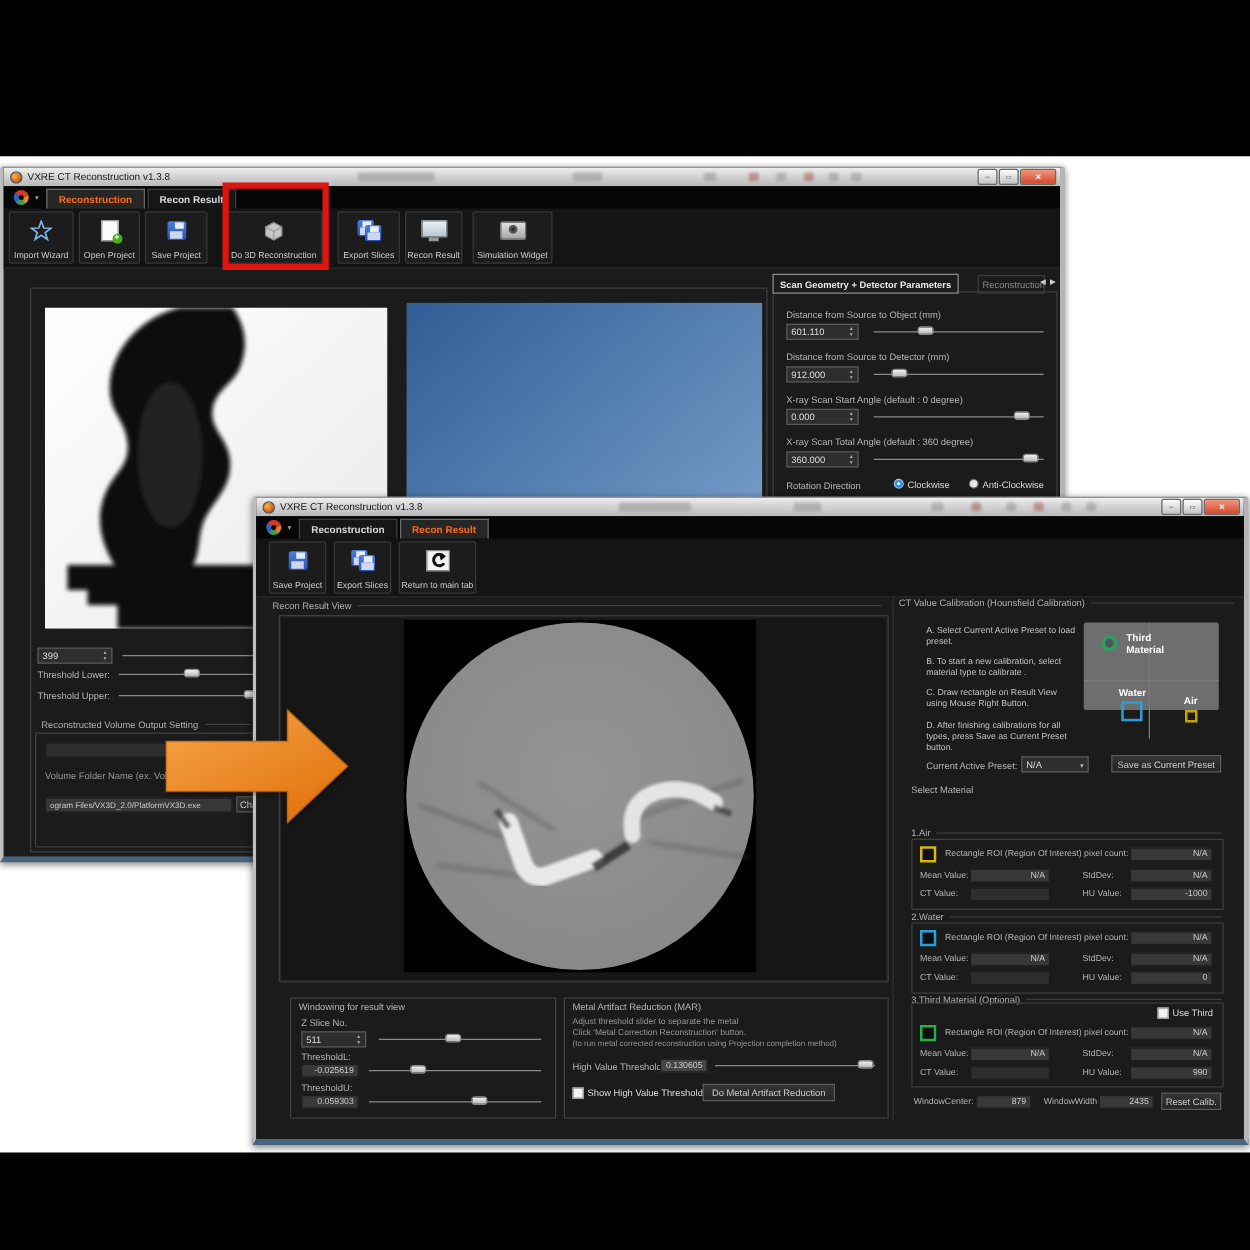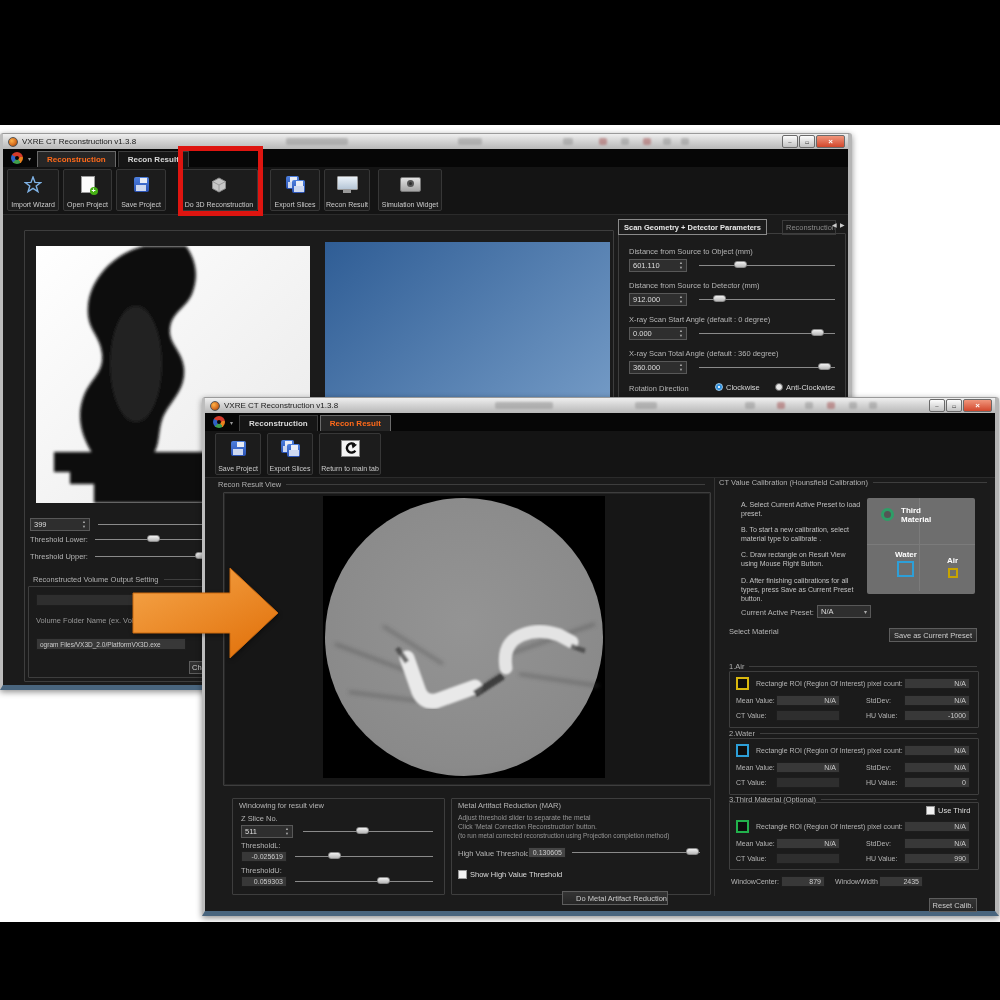--- a/index.html
+++ b/index.html
@@ -69,21 +69,21 @@
   .spin{position:absolute;background:#2e2e2e;border:1px solid #585858;color:#dddddd;font-size:7.5px;
        display:flex;align-items:center;justify-content:space-between;padding:0 3px;box-sizing:border-box;height:13px;}
   .spin .ar{display:flex;flex-direction:column;font-size:4px;color:#aaa;line-height:1.15;}
   .spin .ar::before{content:"\25B2";}
   .spin .ar::after{content:"\25BC";}
   .sl{position:absolute;height:10px;}
   .sl i{position:absolute;left:0;right:0;top:5px;height:1px;background:#8a8a8a;}
   .sl b{position:absolute;top:1px;width:13px;height:7px;margin-left:-6px;border-radius:3px;
        background:linear-gradient(#f0f0f0,#b9b9b9);border:1px solid #8a8a8a;box-sizing:border-box;}
   .btn{position:absolute;background:linear-gradient(#343434,#262626);border:1px solid #5d5d5d;color:#cccccc;
-       font-size:7.5px;display:flex;align-items:center;justify-content:center;white-space:nowrap;box-sizing:border-box;margin-top:24px;}
+       font-size:7.5px;display:flex;align-items:center;justify-content:center;white-space:nowrap;box-sizing:border-box;}
   .radio{width:8px;height:8px;border-radius:50%;background:#e8e8e8;border:1px solid #666;display:inline-block;
        vertical-align:-1px;margin-right:3px;box-sizing:border-box;}
   .radio.sel{background:radial-gradient(circle,#dff0ff 0 1px,#2f8fdd 1.5px);border-color:#9cc8e8;}
   .check{width:9px;height:9px;background:#f2f2f2;border:1px solid #999;display:inline-block;vertical-align:-2px;margin-right:3px;box-sizing:border-box;}
   .dd{position:absolute;background:#2e2e2e;border:1px solid #585858;color:#dddddd;font-size:7.5px;
        display:flex;align-items:center;justify-content:space-between;padding:0 3px;box-sizing:border-box;height:13px;}
   .dd::after{content:"\25BE";color:#aaa;font-size:6px;}
   .roibox{position:absolute;width:13px;height:13px;background:#0e0e0e;box-sizing:border-box;}
   .rowlbl{font-size:7px;color:#b5b5b5;white-space:nowrap;position:absolute;}
   .instr{margin:0 0 7px 0;font-size:7px;color:#c2c2c2;line-height:1.3;}
@@ -469,37 +469,37 @@
     <div class="field" style="left:76px;top:48px;width:38px;height:11px;background:#454545;">
       <span>0.130605</span>
     </div>
     <div class="sl" style="left:120px;top:48px;width:128px;">
         <i></i>
         <b style="left:94%;"></b>
       </div>
     <div class="abs" style="left:6px;top:71px;font-size:7.5px;color:#dddddd;white-space:nowrap;">
       <span class="check"></span><span>Show High Value Threshold</span>
     </div>
-    <div class="btn" style="left:110px;top:68px;width:106px;height:14px;justify-content:flex-end;">
+    <div class="btn" style="left:110px;top:68px;width:106px;height:14px;">
       <span>Do Metal Artifact Reduction</span>
     </div>
   </div>
 
   <div class="abs" style="left:509px;top:80px;width:278px;height:418px;border-left:1px solid #333;">
     <div class="sect" style="left:4px;top:0;width:268px;overflow:hidden;">
       <span>CT Value Calibration (Hounsfield Calibration)</span>
     </div>
     <div class="abs" style="left:26px;top:22px;width:120px;">
       <p class="instr">A. Select Current Active Preset to load preset.</p>
       <p class="instr">B. To start a new calibration, select material type to calibrate .</p>
       <p class="instr">C. Draw rectangle on Result View using Mouse Right Button.</p>
       <p class="instr">D. After finishing calibrations for all types, press Save as Current Preset button.</p>
     </div>
 
-    <div class="abs" style="left:152px;top:20px;width:108px;height:96px;background:#6e6e6e;border-radius:2px;">
+    <div class="abs" style="left:152px;top:20px;width:108px;height:70px;background:#6e6e6e;border-radius:2px;">
       <div class="abs" style="left:0;top:46px;width:108px;height:1px;background:#7b7b7b;"></div>
       <div class="abs" style="left:52px;top:0;width:1px;height:93px;background:#7b7b7b;"></div>
       <div class="abs" style="left:14px;top:10px;width:13px;height:13px;border-radius:50%;border:3px solid #2e9e67;box-sizing:border-box;background:#555;"></div>
       <div class="abs" style="left:34px;top:8px;width:42px;font-size:8px;font-weight:bold;color:#ffffff;line-height:1.15;">
         <span>Third Material</span>
       </div>
       <div class="abs" style="left:28px;top:52px;font-size:8px;font-weight:bold;color:#ffffff;">
         <span>Water</span>
       </div>
       <div class="abs" style="left:30px;top:63px;width:17px;height:16px;border:2px solid #2d9fd8;box-sizing:border-box;"></div>

